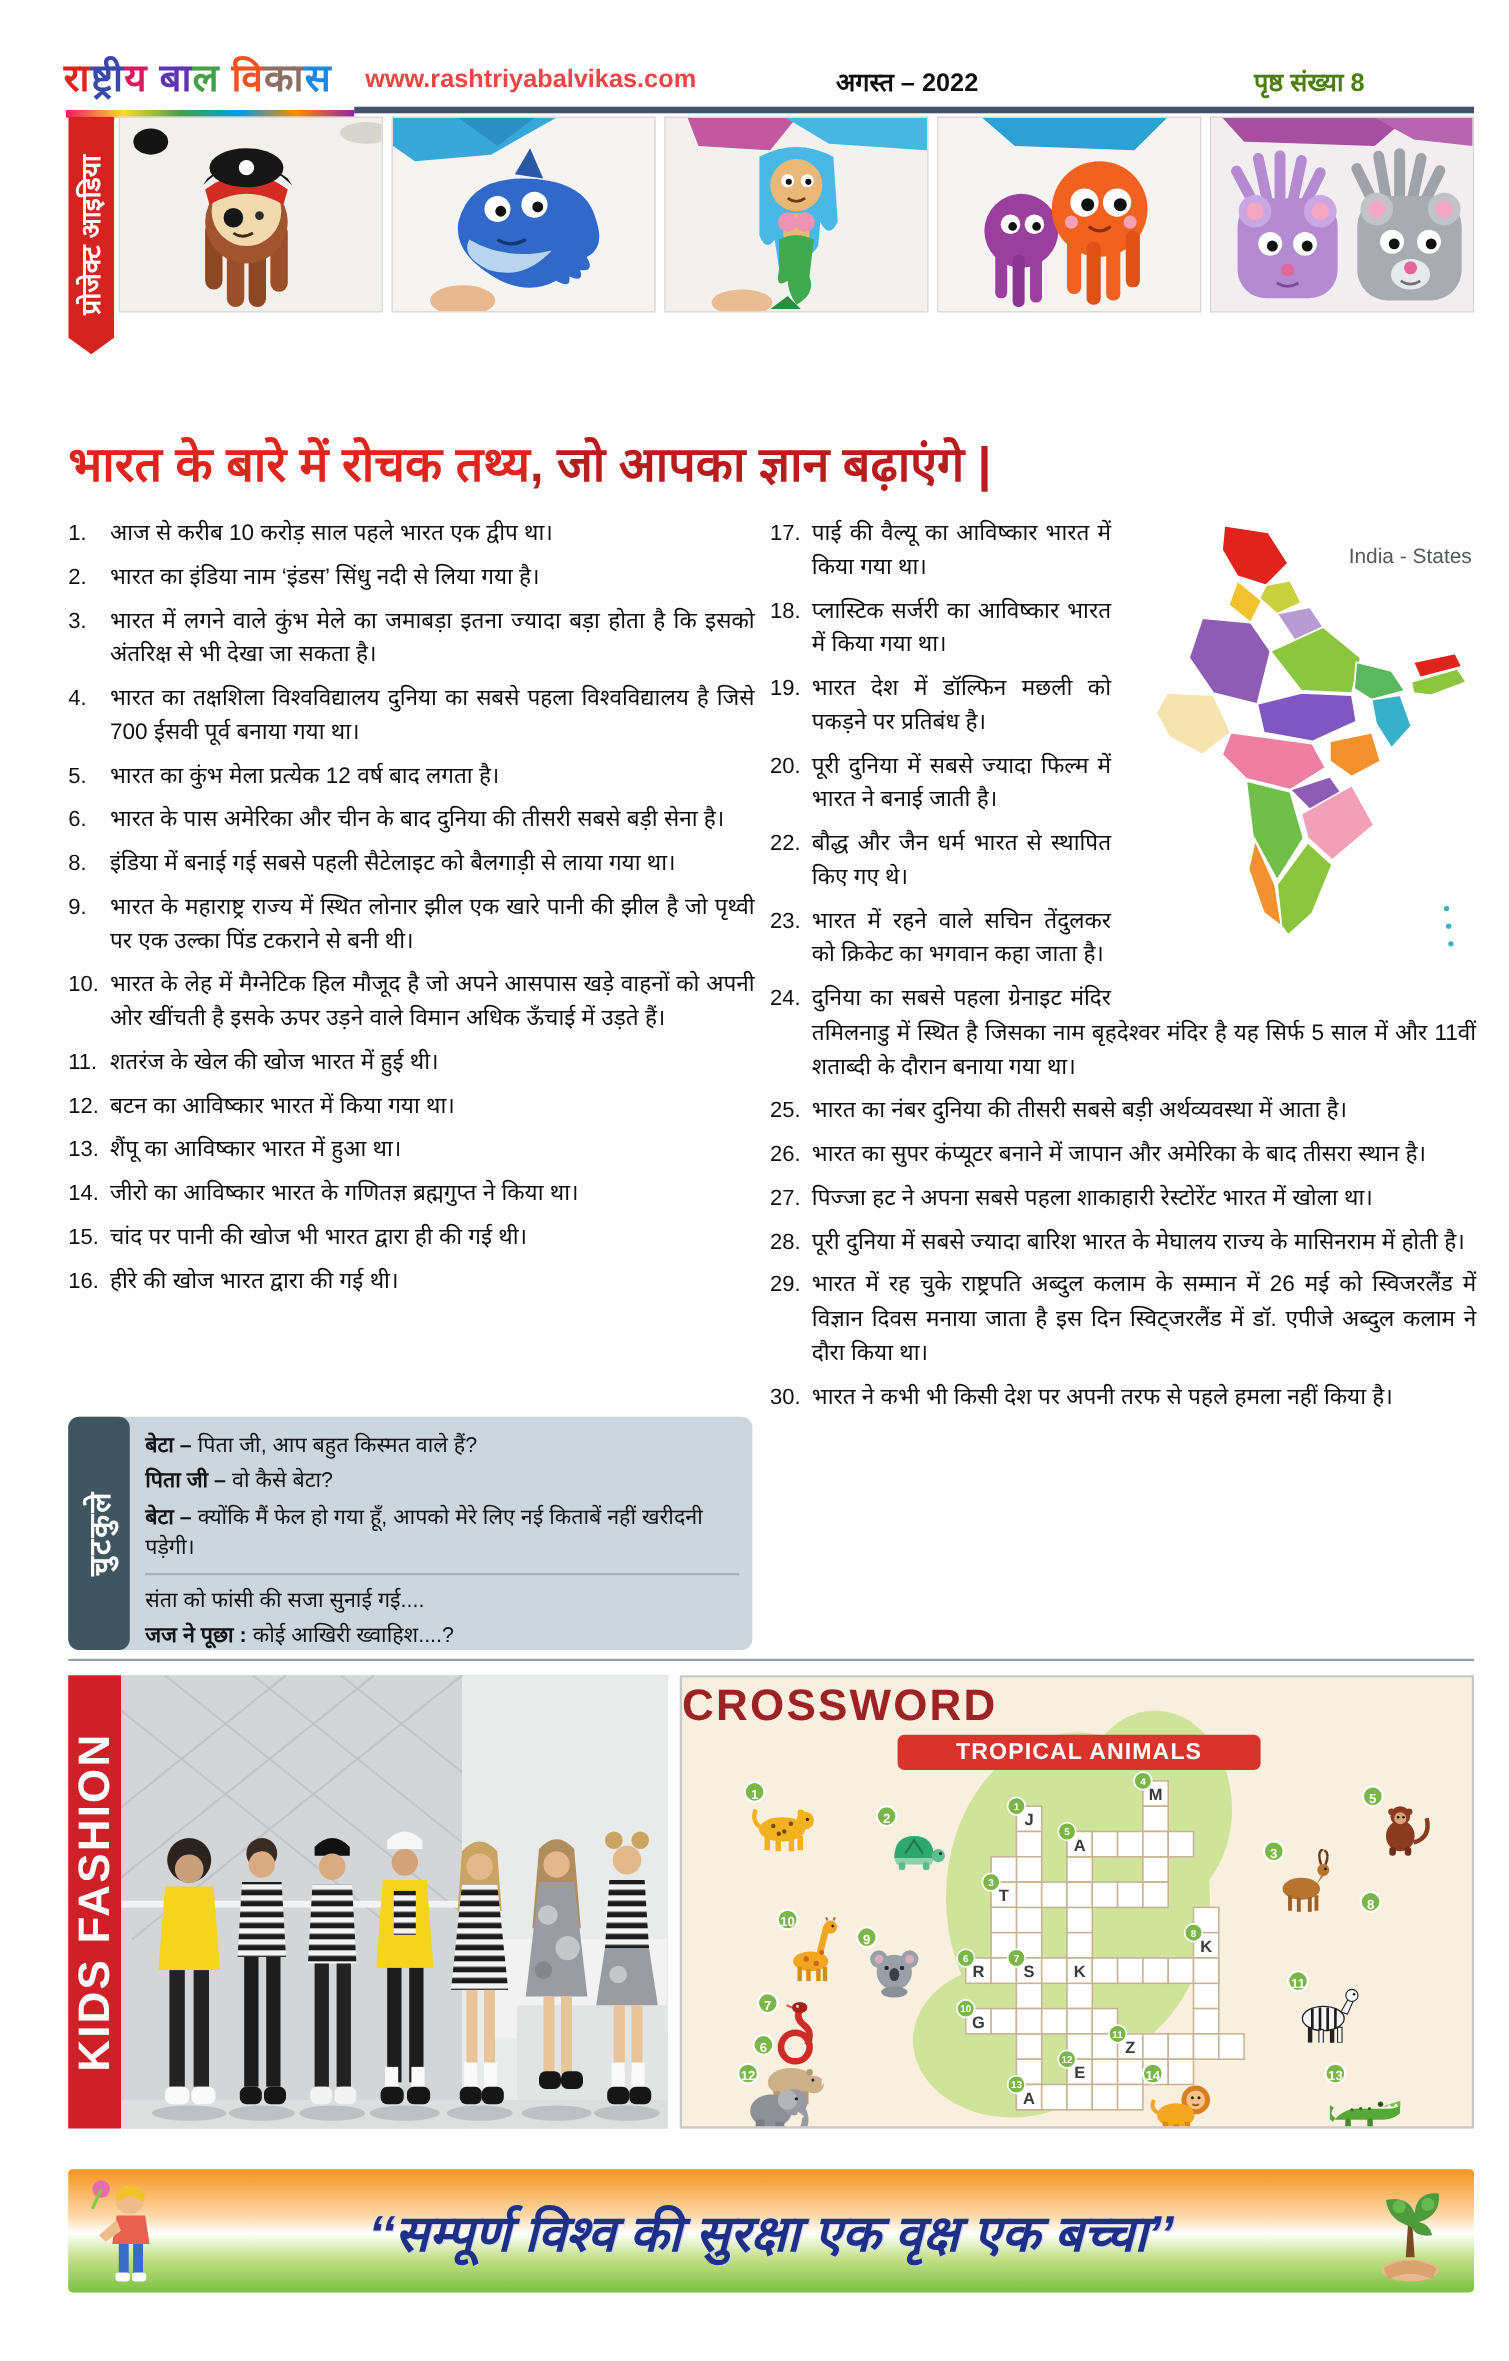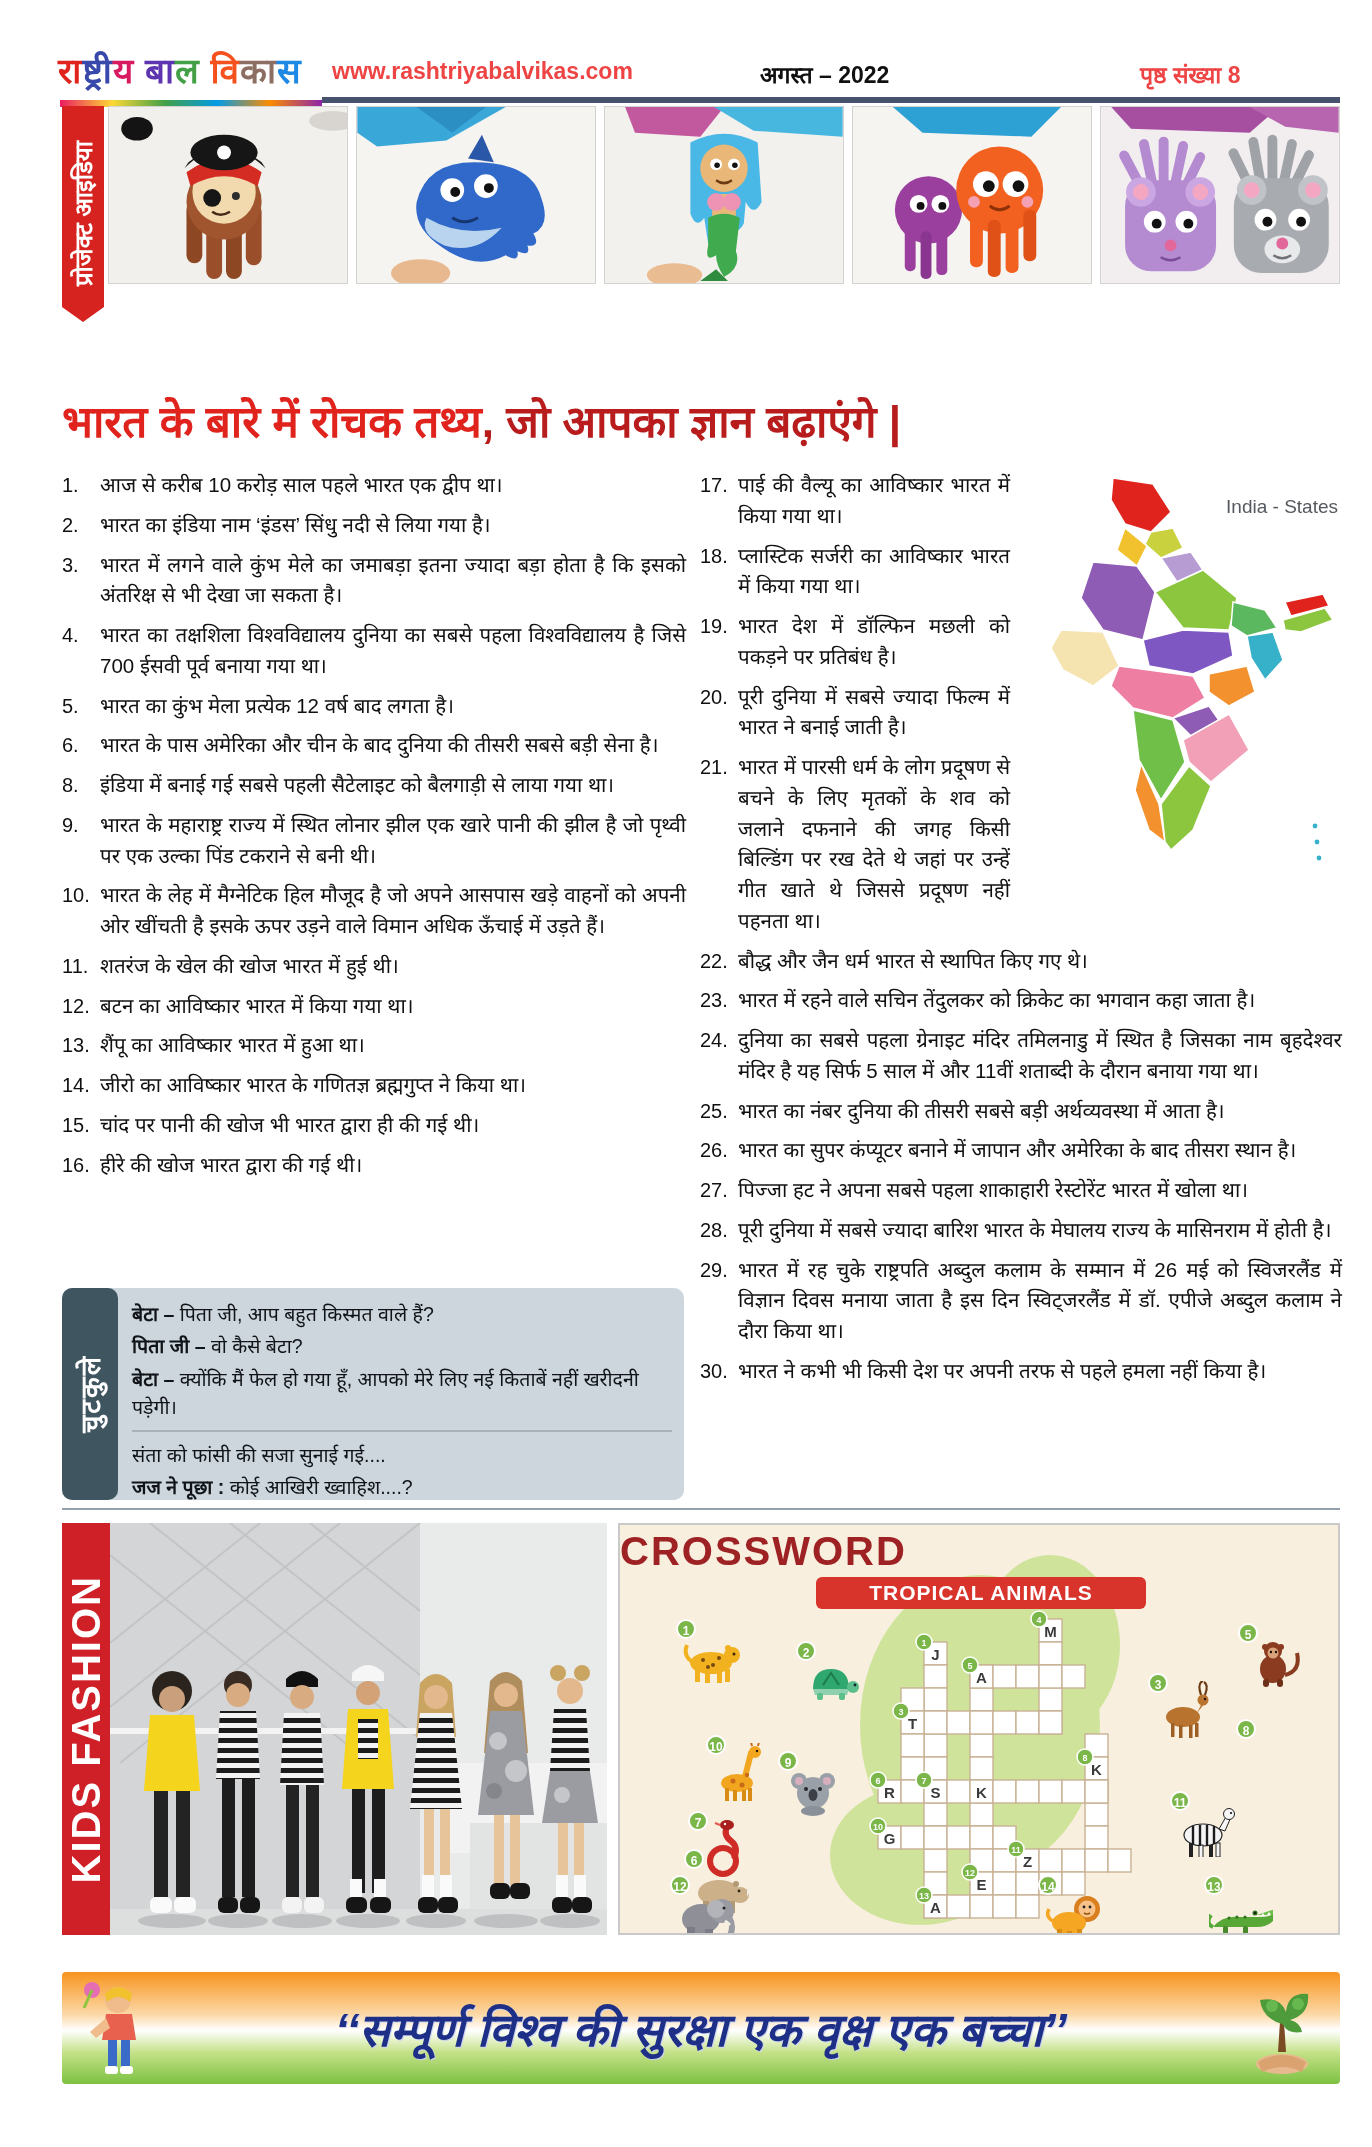--- a/index.html
+++ b/index.html
@@ -6,21 +6,21 @@
   .page{position:relative;width:1372px;height:2147px;margin:0 auto;background:#ffffff;
         font-family:"Liberation Sans","DejaVu Sans",sans-serif;overflow:hidden;}
   .abs{position:absolute;}
 
   
   .logo{left:58px;top:46px;font-size:35px;font-weight:800;letter-spacing:1px;white-space:nowrap;}
   .logo-underline{left:60px;top:100px;width:262px;height:7px;
       background:linear-gradient(90deg,#e91e63,#fdd835,#43a047,#039be5,#fb8c00,#8e24aa);}
   .hdr-url{left:332px;top:58px;font-size:23px;font-weight:700;color:#ef4444;}
   .hdr-date{left:760px;top:58px;font-size:23px;font-weight:700;color:#101010;}
-  .hdr-page{left:1140px;top:58px;font-size:23px;font-weight:700;color:#ef4444;}
+  .hdr-page{left:1140px;top:58px;font-size:23px;font-weight:700;color:#4d7c0f;}
   .navy-rule{left:322px;top:97px;width:1018px;height:6px;background:#47536e;}
 
   
   .ribbon-vert{background:#d7231f;color:#fff;font-weight:700;
       display:flex;align-items:center;justify-content:center;}
   .ribbon-vert span{writing-mode:vertical-rl;transform:rotate(180deg);}
   .proj-ribbon{left:62px;top:106px;width:42px;height:216px;font-size:24px;
       clip-path:polygon(0 0,100% 0,100% 93%,50% 100%,0 93%);}
   .photo-row{left:108px;top:106px;width:1232px;height:178px;display:flex;gap:8px;}
   .photo{flex:1;border:1px solid #d4d2cf;background:#f4f3f0;overflow:hidden;position:relative;}
@@ -296,21 +296,20 @@
         <circle cx="284" cy="372" r="2.4" fill="#37b0c9"></circle>
         <circle cx="286" cy="388" r="2.4" fill="#37b0c9"></circle>
       </svg>
       <span class="map-caption">India - States</span>
     </div>
     <ol id="facts-right-list">
         <li><span class="num">17.</span><span>पाई की वैल्यू का आविष्कार भारत में किया गया था।</span></li>
         <li><span class="num">18.</span><span>प्लास्टिक सर्जरी का आविष्कार भारत में किया गया था।</span></li>
         <li><span class="num">19.</span><span>भारत देश में डॉल्फिन मछली को पकड़ने पर प्रतिबंध है।</span></li>
         <li><span class="num">20.</span><span>पूरी दुनिया में सबसे ज्यादा फिल्म में भारत ने बनाई जाती है।</span></li>
-        <li><span class="num">21.</span><span>भारत में पारसी धर्म के लोग प्रदूषण से बचने के लिए मृतकों के शव को जलाने दफनाने की जगह किसी बिल्डिंग पर रख देते थे जहां पर उन्हें गीत खाते थे जिससे प्रदूषण नहीं पहनता था।</span></li>
         <li><span class="num">22.</span><span>बौद्ध और जैन धर्म भारत से स्थापित किए गए थे।</span></li>
         <li><span class="num">23.</span><span>भारत में रहने वाले सचिन तेंदुलकर को क्रिकेट का भगवान कहा जाता है।</span></li>
         <li><span class="num">24.</span><span>दुनिया का सबसे पहला ग्रेनाइट मंदिर तमिलनाडु में स्थित है जिसका नाम बृहदेश्वर मंदिर है यह सिर्फ 5 साल में और 11वीं शताब्दी के दौरान बनाया गया था।</span></li>
         <li><span class="num">25.</span><span>भारत का नंबर दुनिया की तीसरी सबसे बड़ी अर्थव्यवस्था में आता है।</span></li>
         <li><span class="num">26.</span><span>भारत का सुपर कंप्यूटर बनाने में जापान और अमेरिका के बाद तीसरा स्थान है।</span></li>
         <li><span class="num">27.</span><span>पिज्जा हट ने अपना सबसे पहला शाकाहारी रेस्टोरेंट भारत में खोला था।</span></li>
         <li><span class="num">28.</span><span>पूरी दुनिया में सबसे ज्यादा बारिश भारत के मेघालय राज्य के मासिनराम में होती है।</span></li>
         <li><span class="num">29.</span><span>भारत में रह चुके राष्ट्रपति अब्दुल कलाम के सम्मान में 26 मई को स्विजरलैंड में विज्ञान दिवस मनाया जाता है इस दिन स्विट्जरलैंड में डॉ. एपीजे अब्दुल कलाम ने दौरा किया था।</span></li>
         <li><span class="num">30.</span><span>भारत ने कभी भी किसी देश पर अपनी तरफ से पहले हमला नहीं किया है।</span></li>
       </ol>

